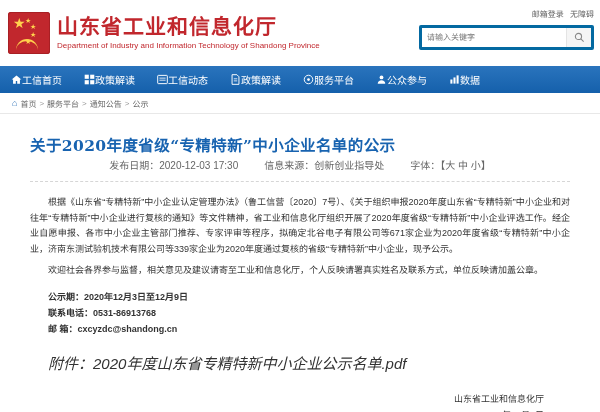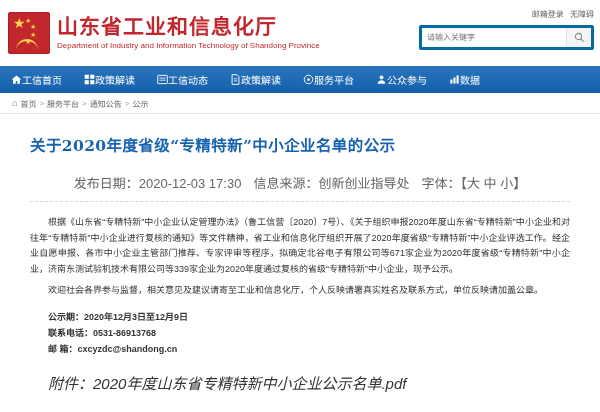--- a/index.html
+++ b/index.html
@@ -89,21 +89,21 @@
   
   .article{padding:0 30px;}
   .art-title{
     text-align:left;color:#1863b0;
     font-family:"DejaVu Serif","Liberation Serif",serif;
     font-weight:bold;font-size:15.5px;line-height:22px;
     margin:21px 0 0 0;letter-spacing:0.4px;
   }
   .meta{
     display:flex;justify-content:center;align-items:center;
-    gap:12px;font-size:13px;color:#666;margin-top:16px;
+    gap:26px;font-size:10px;color:#666;
     padding-bottom:9px;
   }
   .meta .fontsize span{cursor:pointer;}
   .rule{border-top:1px dashed #d6d6d6;margin:0 0 0 0;}
 
   .body-text{
     margin-top:13px;font-size:9px;line-height:15.5px;color:#333;
     text-align:justify;
   }
   .body-text p{margin:0 0 6px 0;text-indent:18px;}

